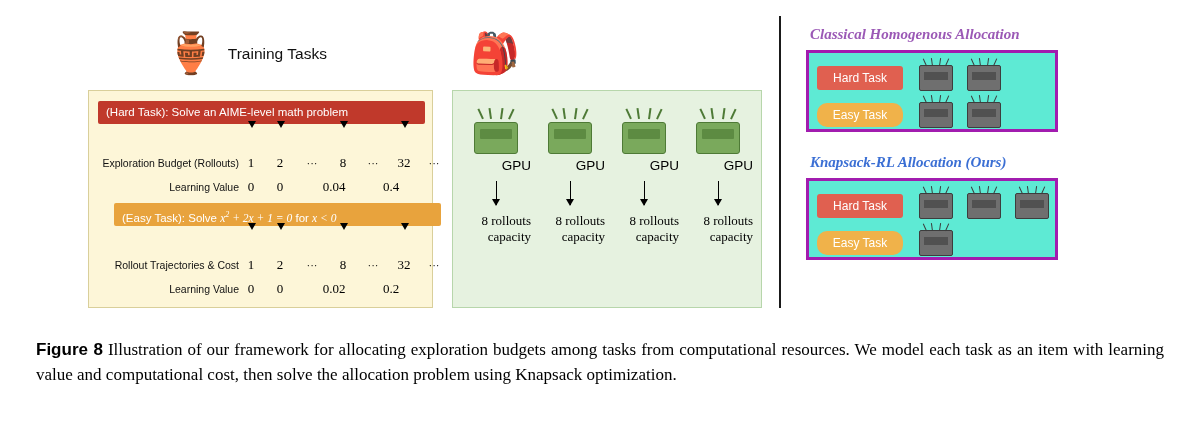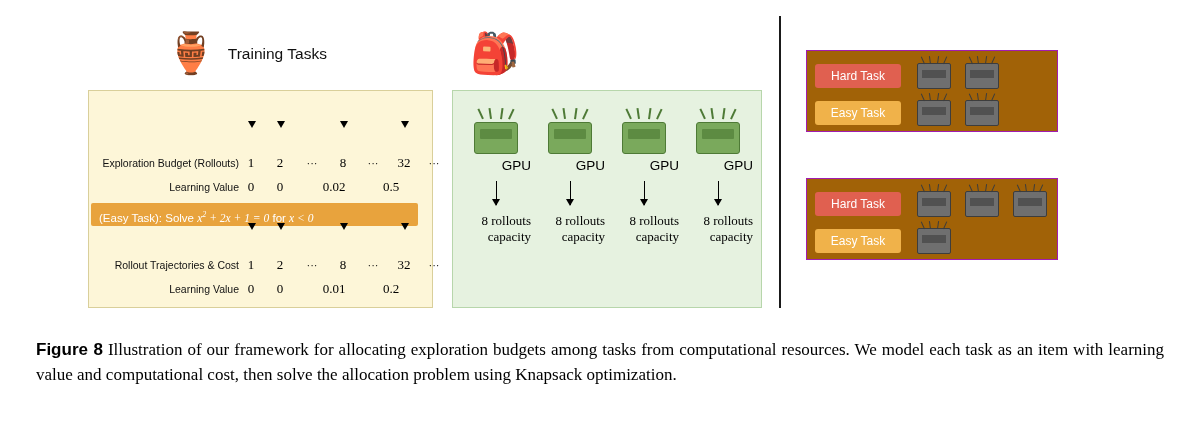--- a/index.html
+++ b/index.html
@@ -93,21 +93,21 @@
     white-space: nowrap;
     border-radius: 2px;
   }
   .task-hard {
     left: 9px;
     top: 10px;
     width: 327px;
     background: #c0392b;
   }
   .task-easy {
-    left: 2px;
+    left: 25px;
     top: 112px;
     width: 327px;
     background: #e8a33d;
   }
   .row-label {
     position: absolute;
     font-size: 10.5px;
     font-family: "Liberation Sans", sans-serif;
     color: #111;
     text-align: right;
@@ -241,22 +241,22 @@
 
   
   .alloc-title {
     font-size: 15px;
     font-style: italic;
     font-weight: bold;
     font-family: "Liberation Serif", serif;
     white-space: nowrap;
   }
   .alloc-box {
-    background: #a16207;
-    border: 1px solid #a21caf;
+    background: #5eead4;
+    border: 3px solid #a21caf;
     box-sizing: border-box;
     padding: 10px 10px 10px 8px;
   }
   .alloc-row {
     display: flex;
     align-items: center;
     height: 30px;
     margin-bottom: 7px;
   }
   .alloc-row:last-child { margin-bottom: 0; }
@@ -265,21 +265,21 @@
     height: 24px;
     line-height: 24px;
     color: #fff;
     font-size: 12px;
     font-family: "Liberation Sans", sans-serif;
     text-align: center;
     border-radius: 3px;
     flex: 0 0 auto;
   }
   .pill-hard { background: #e06050; }
-  .pill-easy { background: #f0b24a; }
+  .pill-easy { background: #f0b24a; border-radius: 10px; }
   .mini-gpus {
     display: flex;
     align-items: center;
     gap: 14px;
     margin-left: 16px;
   }
   .mini-gpu {
     width: 32px;
     height: 24px;
     background: #6f6f6f;
@@ -337,20 +337,21 @@
 
   <div class="panel-left">
 
     <div class="head-row" style="padding-left:78px;">
       <span class="emoji">🏺</span>
       <span class="head-label">Training Tasks</span>
     </div>
 
     <div class="yellow-box">
 
+      <div class="task-bar task-hard">(Hard Task): Solve an AIME-level math problem</div>
 
       <div class="arrows" style="left:150px; top:36px;">
         <span class="arrow-slot" style="width:24px;"><span class="arrow-down"></span></span>
         <span class="arrow-slot" style="width:34px;"><span class="arrow-down"></span></span>
         <span class="arrow-slot" style="width:30px;"></span>
         <span class="arrow-slot" style="width:32px;"><span class="arrow-down"></span></span>
         <span class="arrow-slot" style="width:28px;"></span>
         <span class="arrow-slot" style="width:34px;"><span class="arrow-down"></span></span>
       </div>
 
@@ -363,23 +364,23 @@
         <span style="width:28px; font-size:11px;">···</span>
         <span style="width:34px;">32</span>
         <span style="width:26px; font-size:11px;">···</span>
       </div>
 
       <div class="row-label" style="left:4px; top:90px; width:146px;">Learning Value</div>
       <div class="num-row" style="left:150px; top:88px;">
         <span style="width:24px;">0</span>
         <span style="width:34px;">0</span>
         <span style="width:14px;"></span>
-        <span style="width:46px;">0.02</span>
+        <span style="width:46px;">0.04</span>
         <span style="width:14px;"></span>
-        <span style="width:40px;">0.5</span>
+        <span style="width:40px;">0.4</span>
       </div>
 
       <div class="task-bar task-easy">
         <span>(Easy Task): Solve </span><span class="math">x<sup>2</sup> + 2x + 1 = 0</span><span> for </span><span class="math">x &lt; 0</span>
       </div>
 
       <div class="arrows" style="left:150px; top:138px;">
         <span class="arrow-slot" style="width:24px;"><span class="arrow-down"></span></span>
         <span class="arrow-slot" style="width:34px;"><span class="arrow-down"></span></span>
         <span class="arrow-slot" style="width:30px;"></span>
@@ -397,21 +398,21 @@
         <span style="width:28px; font-size:11px;">···</span>
         <span style="width:34px;">32</span>
         <span style="width:26px; font-size:11px;">···</span>
       </div>
 
       <div class="row-label" style="left:4px; top:192px; width:146px;">Learning Value</div>
       <div class="num-row" style="left:150px; top:190px;">
         <span style="width:24px;">0</span>
         <span style="width:34px;">0</span>
         <span style="width:14px;"></span>
-        <span style="width:46px;">0.01</span>
+        <span style="width:46px;">0.02</span>
         <span style="width:14px;"></span>
         <span style="width:40px;">0.2</span>
       </div>
 
     </div>
   </div>
 
   <div class="panel-mid">
 
     <div class="head-row" style="padding-left:18px;">
@@ -484,20 +485,21 @@
         </div>
       </div>
 
     </div>
   </div>
 
   <div class="divider"></div>
 
   <div class="panel-right">
 
+    <div class="alloc-title" style="color:#9b59b6; position:absolute; left:10px; top:8px;">Classical Homogenous Allocation</div>
 
     <div class="alloc-box" style="position:absolute; left:6px; top:32px; width:252px; height:82px;">
       <div class="alloc-row">
         <span class="pill pill-hard">Hard Task</span>
         <span class="mini-gpus">
           <span class="mini-gpu">
               <span class="mini-ant">
                 <i></i>
                 <i></i>
                 <i></i>
@@ -530,20 +532,21 @@
                 <i></i>
                 <i></i>
                 <i></i>
                 <i></i>
               </span>
             </span>
         </span>
       </div>
     </div>
 
+    <div class="alloc-title" style="color:#3b6fd4; position:absolute; left:10px; top:136px;">Knapsack-RL Allocation (Ours)</div>
 
     <div class="alloc-box" style="position:absolute; left:6px; top:160px; width:252px; height:82px;">
       <div class="alloc-row">
         <span class="pill pill-hard">Hard Task</span>
         <span class="mini-gpus">
           <span class="mini-gpu">
               <span class="mini-ant">
                 <i></i>
                 <i></i>
                 <i></i>

